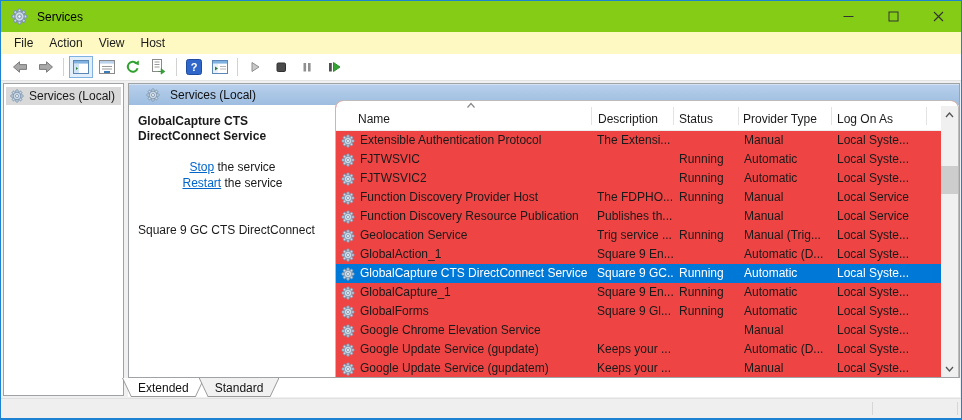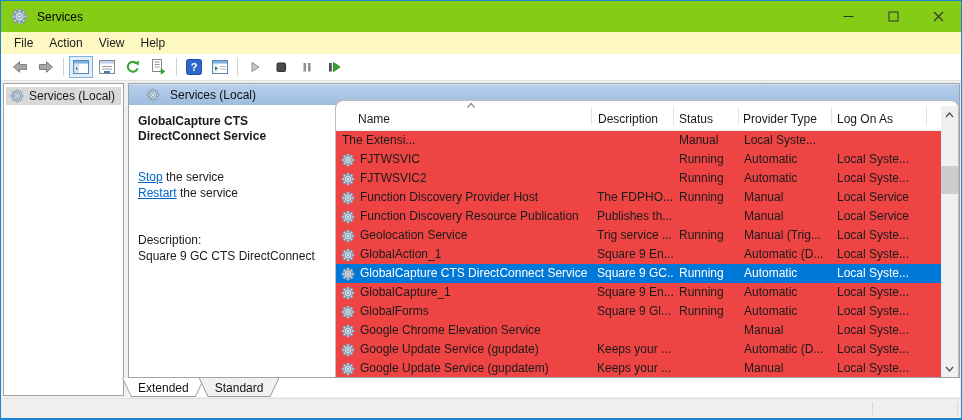--- a/index.html
+++ b/index.html
@@ -35,21 +35,21 @@
   .tree-item.selected { background:#d9d9d9; }
 
   .main-pane { position:absolute; left:127px; top:82px; width:832px; height:295px; background:#fff; border:1px solid #9fa3a6; }
   .mmc-header { position:absolute; left:0; top:0; right:0; height:21px;
     background:linear-gradient(#b7cfeb,#9dbde0); border-top:1px solid #d3e1f2;
     display:flex; align-items:center; padding-left:17px; }
   .mmc-header .hdr-label { margin-left:10px; color:#111; }
 
   .extended-pane { position:absolute; left:0; top:21px; bottom:0; width:206px; background:#fff; padding:9px 8px 0 9px; }
   .ext-title { font-weight:bold; line-height:15px; width:192px; }
-  .ext-links { margin-top:25px; line-height:16px; }
+  .ext-links { margin-top:15px; line-height:16px;text-align:center; }
   .ext-links a { color:#0066cc; text-decoration:underline; }
   .ext-desc { margin-top:31px; line-height:16px; }
 
   
   .list-panel { position:absolute; left:206px; top:16px; right:0; bottom:0; background:#ef4444;
     border:1px solid #bcbcbc; border-bottom:none; border-radius:8px 8px 0 0; overflow:hidden; }
   .list-header { position:absolute; left:0; top:0; right:0; height:30px; background:#fff; border-bottom:1px solid #ededed; }
   .hcell { position:absolute; top:11px; color:#1a1a1a; white-space:nowrap; }
   .hsep { position:absolute; top:6px; bottom:5px; width:1px; background:#e3e3e3; }
   .sort-arrow { position:absolute; left:130px; top:1px; }
@@ -124,21 +124,21 @@
             <path d="M1 1 L10 10 M10 1 L1 10" stroke="#333" stroke-width="1.1"></path>
           </svg>
       </div>
     </div>
   </div>
 
   <div class="menubar">
       <span class="menu-item">File</span>
       <span class="menu-item">Action</span>
       <span class="menu-item">View</span>
-      <span class="menu-item">Help</span>
+      <span class="menu-item">Host</span>
     </div>
 
   <div class="toolbar">
     <div class="tbtn">
       <svg width="16" height="16" viewBox="0 0 16 16">
           <path d="M1.5 8 L7.5 2.8 V5.6 H14.5 V10.4 H7.5 V13.2 Z" fill="#a8a8a8" stroke="#7b7b7b"></path>
         </svg>
     </div>
     <div class="tbtn">
       <svg width="16" height="16" viewBox="0 0 16 16">
@@ -238,21 +238,20 @@
       <span class="hdr-label">Services (Local)</span>
     </div>
 
     <div class="extended-pane">
       <div class="ext-title">GlobalCapture CTS DirectConnect Service</div>
       <div class="ext-links">
         <div><a href="#">Stop</a><span> the service</span></div>
         <div><a href="#">Restart</a><span> the service</span></div>
       </div>
       <div class="ext-desc">
-        <div>Description:</div>
         <div>Square 9 GC CTS DirectConnect</div>
       </div>
     </div>
 
     <div class="list-panel">
       <div class="list-header">
         <svg class="sort-arrow" width="10" height="7" viewBox="0 0 10 7">
             <polyline points="1.5,5.5 5,1.5 8.5,5.5" fill="none" stroke="#8a8a8a" stroke-width="1.2"></polyline>
           </svg>
         <span class="hcell" style="left:22px">Name</span>
@@ -261,20 +260,26 @@
         <span class="hcell" style="left:407px">Provider Type</span>
         <span class="hcell" style="left:501px">Log On As</span>
         <span class="hsep" style="left:255px"></span>
         <span class="hsep" style="left:337px"></span>
         <span class="hsep" style="left:402px"></span>
         <span class="hsep" style="left:495px"></span>
         <span class="hsep" style="left:590px"></span>
       </div>
       <div class="list-body">
           <div class="lrow">
+            <div class="c name">
+              <svg class="gear14" viewBox="0 0 16 16">
+                <use href="#gear"></use>
+              </svg>
+              <span>Extensible Authentication Protocol</span>
+            </div>
             <div class="c">The Extensi...</div>
             <div class="c"></div>
             <div class="c">Manual</div>
             <div class="c">Local Syste...</div>
           </div>
           <div class="lrow">
             <div class="c name">
               <svg class="gear14" viewBox="0 0 16 16">
                 <use href="#gear"></use>
               </svg>

